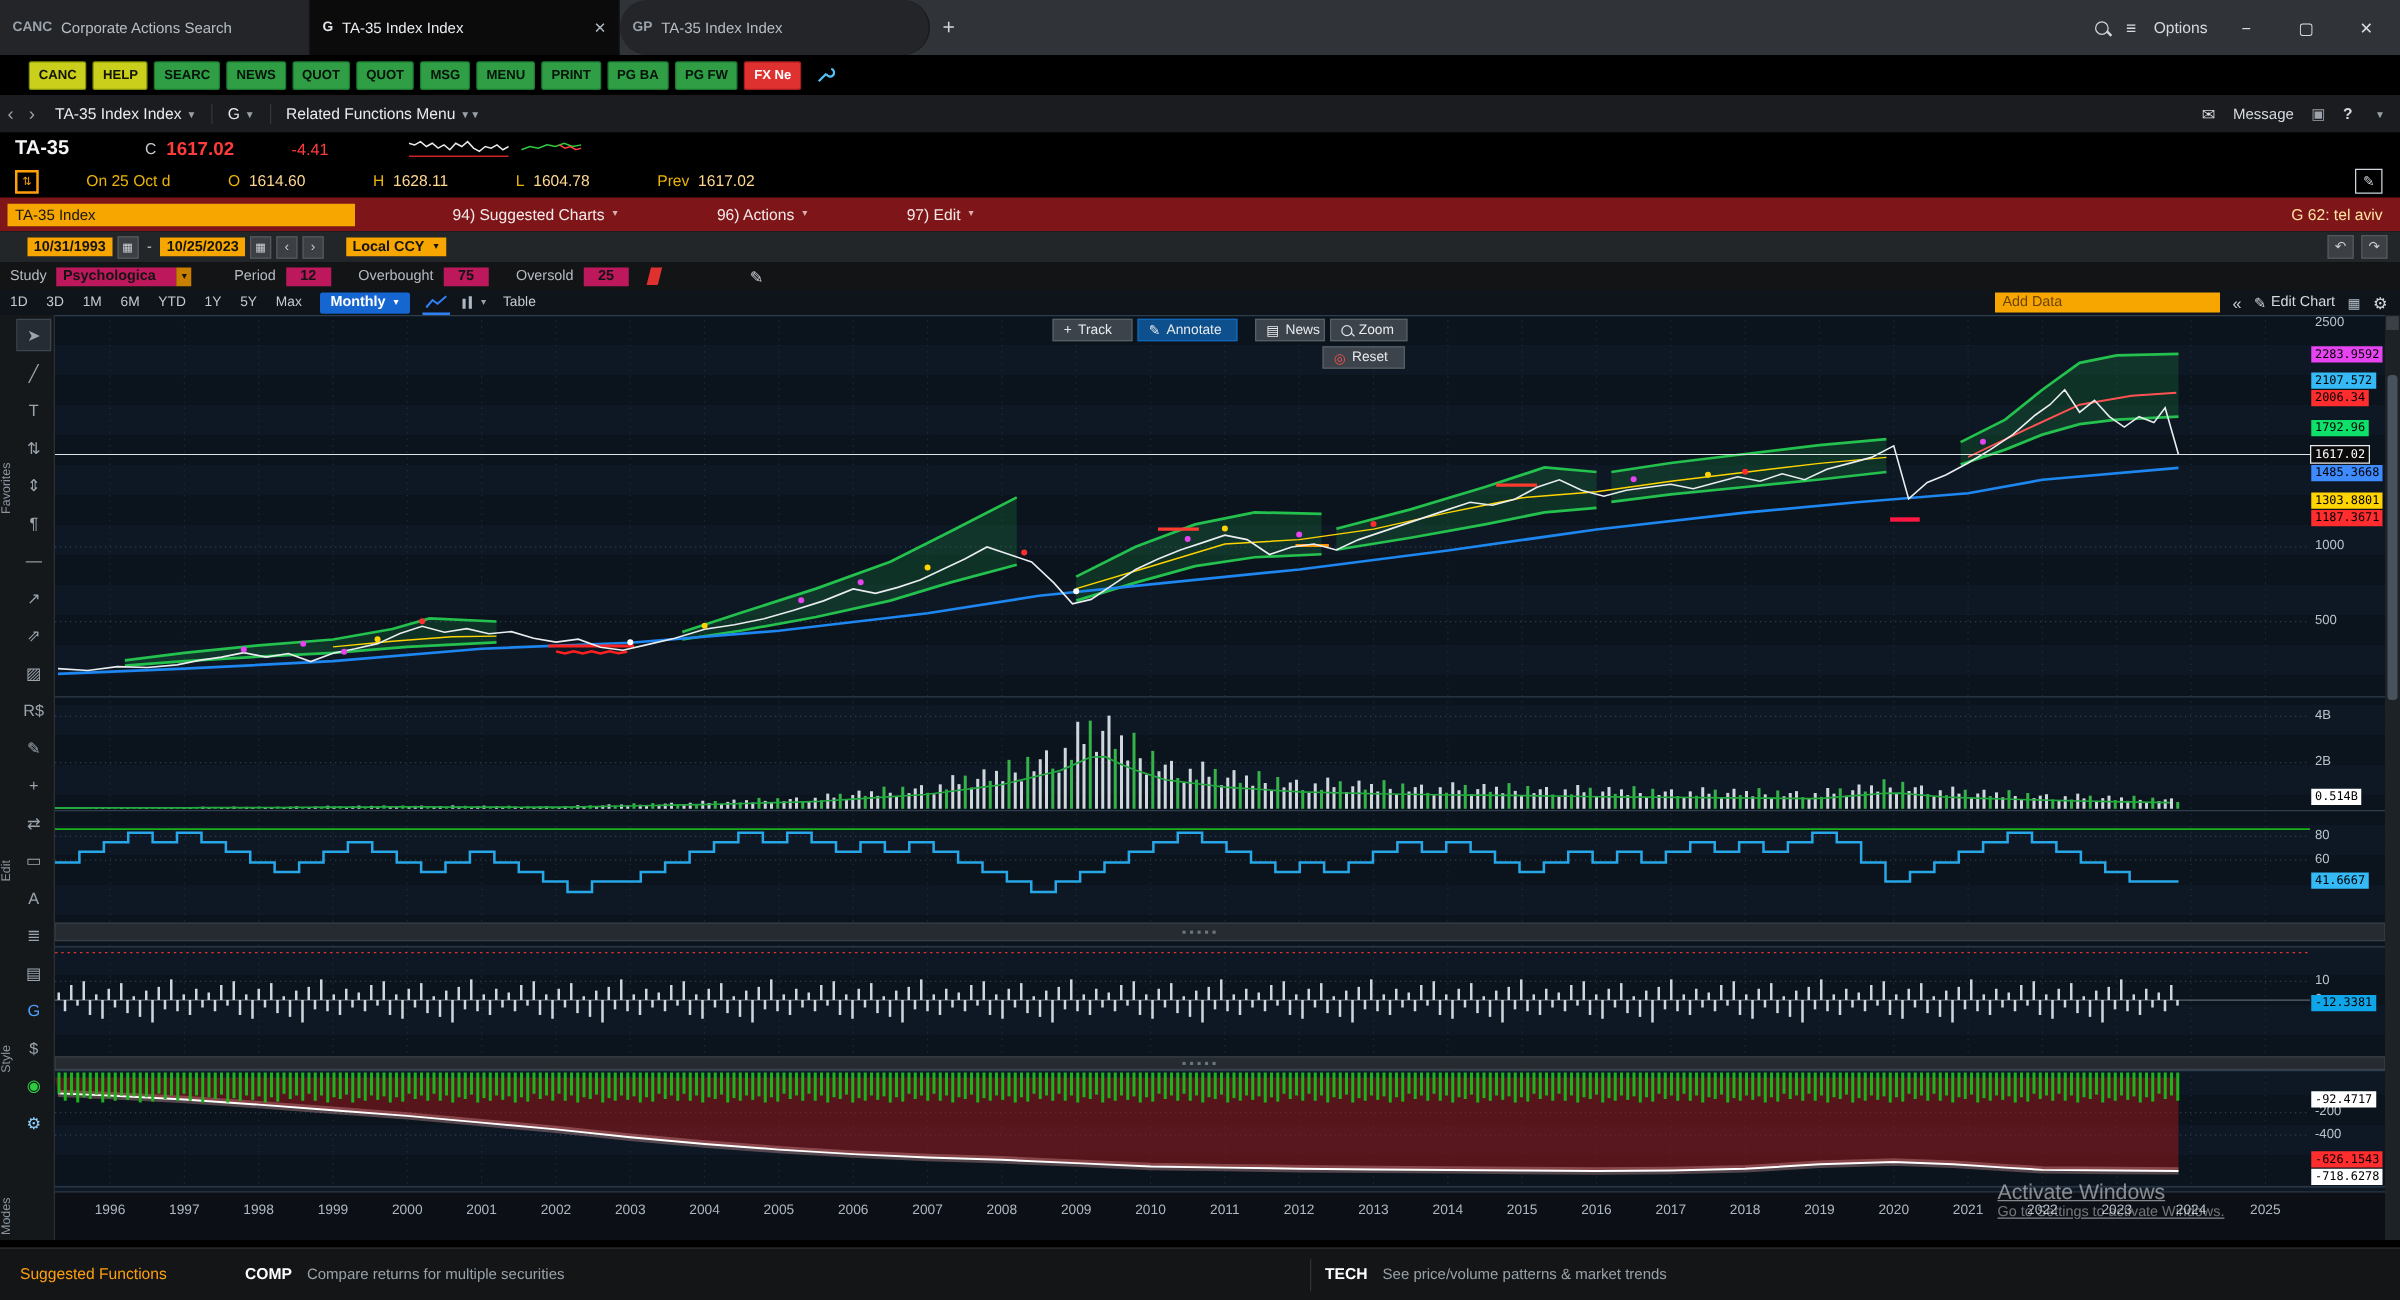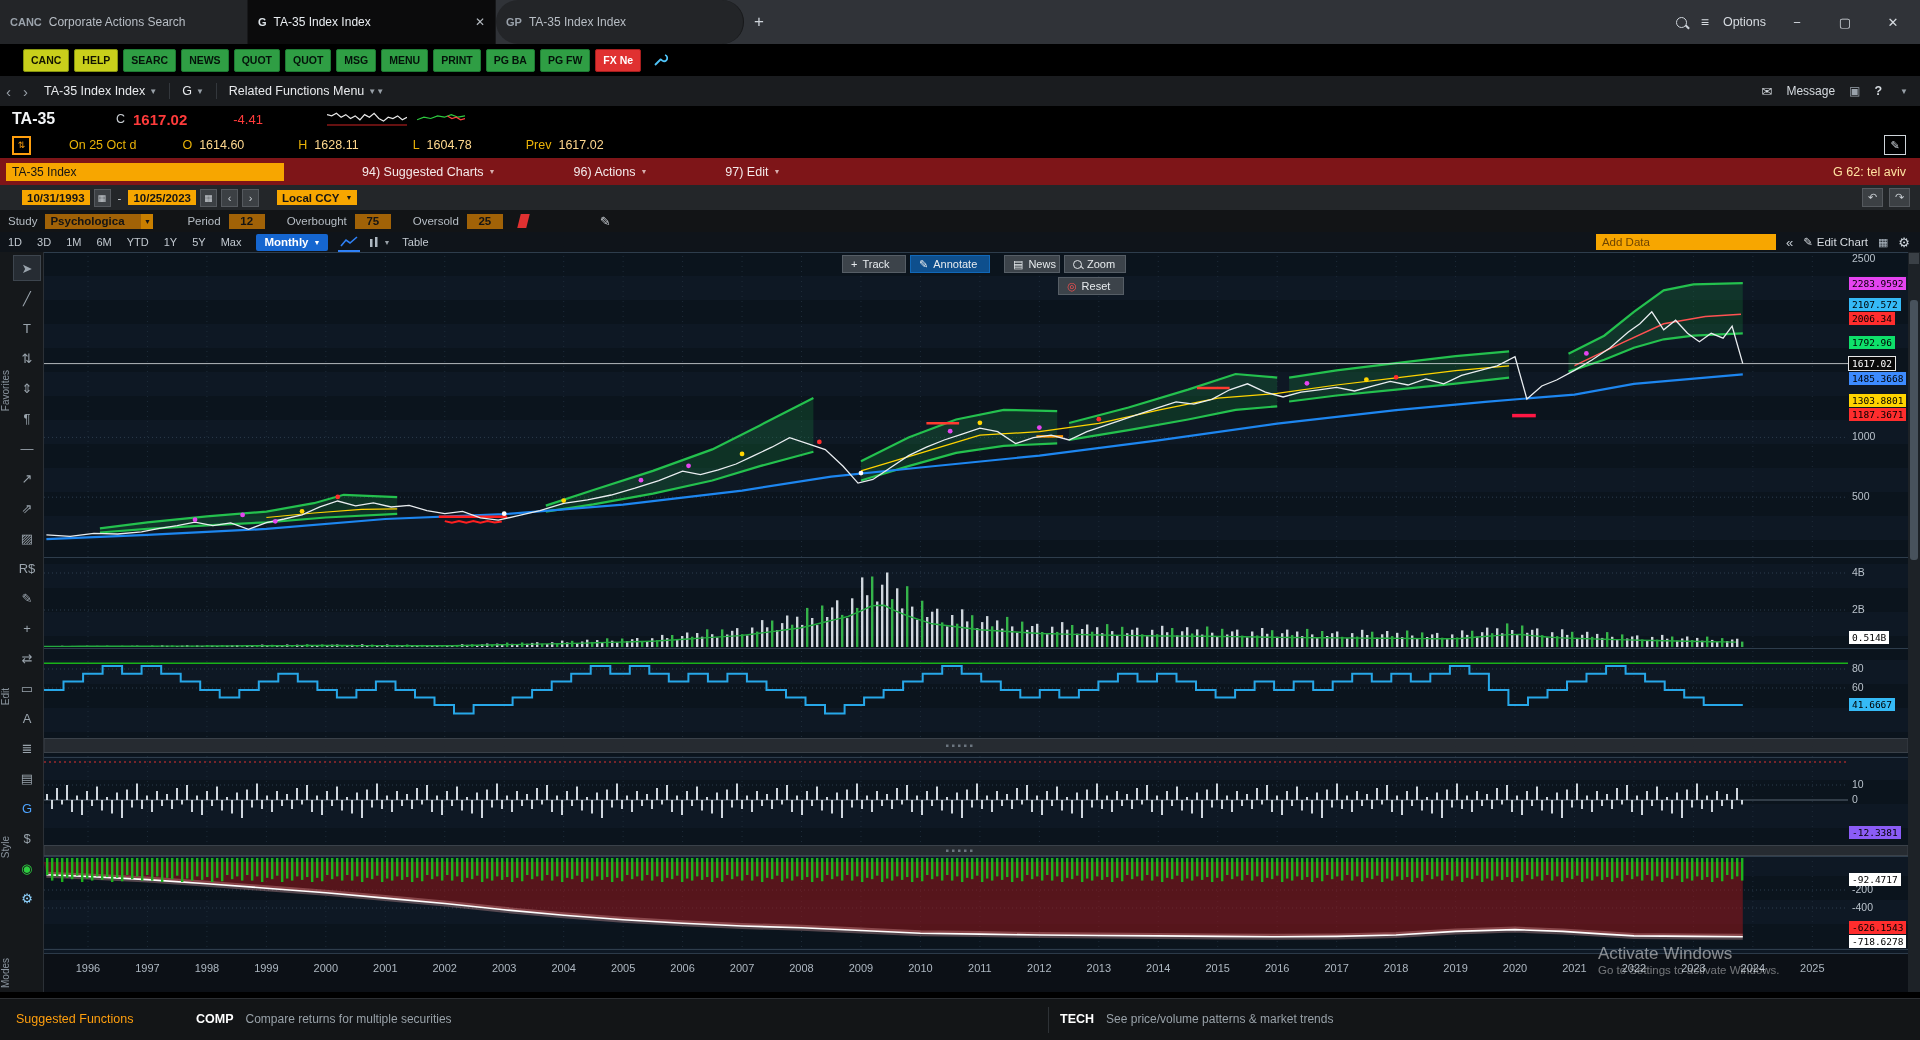--- a/index.html
+++ b/index.html
@@ -61,21 +61,21 @@
   
   #daterow{top:185px;height:25px;background:#232629;padding-left:22px;gap:4px;font-size:11.5px;}
   .dfield{background:#f7a600;color:#141414;height:15px;display:flex;align-items:center;padding:0 5px;font-weight:bold;}
   .sqbtn{width:15px;height:16px;background:#3c4044;border:1px solid #55595e;color:#c9ced3;font-size:9px;
          display:flex;align-items:center;justify-content:center;}
   #daterow .right{margin-left:auto;display:flex;gap:6px;padding-right:10px;}
   #daterow .right .sqbtn{width:19px;height:17px;font-size:11px;}
 
   
   #studyrow{top:210px;height:22px;background:#121416;padding-left:8px;font-size:11.5px;color:#b6bdc4;gap:8px;}
-  .sfield{background:#a16207;color:#141414;height:15px;display:flex;align-items:center;padding:0 5px;font-weight:bold;}
+  .sfield{background:#be185d;color:#141414;height:15px;display:flex;align-items:center;padding:0 5px;font-weight:bold;}
   .scaret{width:12px;height:15px;background:#c97f00;color:#141414;font-size:7px;display:flex;align-items:center;justify-content:center;}
   .redwedge{width:9px;height:14px;background:#e03131;transform:skewX(-14deg);margin-left:8px;}
 
   
   #periodrow{top:232px;height:20px;background:#0f141a;padding-left:8px;font-size:11px;color:#c3cad1;}
   .rng{margin-right:15px;}
   .freqbtn{background:#1566d0;color:#fff;font-size:11.5px;font-weight:bold;height:17px;display:flex;
            align-items:center;padding:0 8px;border-radius:2px;gap:5px;margin-right:10px;}
   .chicon{width:22px;height:17px;display:flex;align-items:center;justify-content:center;border-bottom:2px solid #2f81f7;margin-right:8px;}
   #periodrow .right{margin-left:auto;display:flex;align-items:center;gap:10px;padding-right:10px;}
@@ -107,21 +107,21 @@
   .lens-sm::after{content:"";position:absolute;width:4px;height:1.4px;background:#dfe3e6;transform:rotate(45deg);right:-3px;bottom:-1px;}
 
   
   #statusbar{top:998px;height:42px;background:#131517;border-top:1px solid #2c2f33;}
   #statusbar .sf{position:absolute;left:16px;top:13px;color:#ff9f0e;font-size:12.5px;}
   .sb-item{position:absolute;top:13px;display:flex;gap:12px;font-size:12.5px;}
   .sb-item .code{color:#fff;font-weight:bold;}
   .sb-item .desc{color:#98a1a8;font-size:12px;}
   #sb-div{position:absolute;left:1048px;top:8px;width:1px;height:26px;background:#2e3236;}
 
-  #watermark{position:absolute;left:1598px;top:944px;z-index:60;color:rgba(255,255,255,0.5);}
+  #watermark{position:absolute;left:1598px;top:944px;z-index:60;color:rgba(255,255,255,0.5);text-decoration:underline;}
   #watermark .l1{font-size:17px;}
   #watermark .l2{font-size:11.5px;color:rgba(255,255,255,0.42);}
 </style>
 </head>
 <body>
 
 <div id="app">
 
   <div id="tabbar" class="row">
     <div id="tabs">
@@ -1525,21 +1525,21 @@
         <div class="badge" style="top: 24.8px; background: rgb(229, 68, 240);">2283.9592</div>
         <div class="badge" style="top: 45.9px; background: rgb(53, 186, 246);">2107.572</div>
         <div class="badge" style="top: 59.9px; background: rgb(255, 45, 45);">2006.34</div>
         <div class="badge" style="top: 83.6px; background: rgb(14, 224, 106);">1792.96</div>
         <div class="badge" style="top: 104.6px; background: rgb(10, 10, 10); color: rgb(255, 255, 255); outline: rgb(232, 232, 232) solid 1px;">1617.02</div>
         <div class="badge" style="top: 120.4px; background: rgb(61, 139, 255);">1485.3668</div>
         <div class="badge" style="top: 142.1px; background: rgb(255, 212, 0);">1303.8801</div>
         <div class="badge" style="top: 156.1px; background: rgb(255, 45, 45);">1187.3671</div>
         <div class="badge" style="top: 378.5px; background: rgb(255, 255, 255);">0.514B</div>
         <div class="badge" style="top: 446.4px; background: rgb(53, 186, 246);">41.6667</div>
-        <div class="badge" style="top: 574px; background: #8b5cf6;">-12.3381</div>
+        <div class="badge" style="top: 544px; background: #0ea5e9;">-12.3381</div>
         <div class="badge" style="top: 621.3px; background: rgb(255, 255, 255);">-92.4717</div>
         <div class="badge" style="top: 669.4px; background: rgb(255, 45, 45);">-626.1543</div>
         <div class="badge" style="top: 683.4px; background: rgb(255, 255, 255);">-718.6278</div>
       </div>
     <div id="scroll">
       <div class="box"></div>
       <div class="thumb"></div>
     </div>
     <div id="ovbtns">
         <div class="ovbtn" style="left: 842px; top: 3px; width: 64px;">

